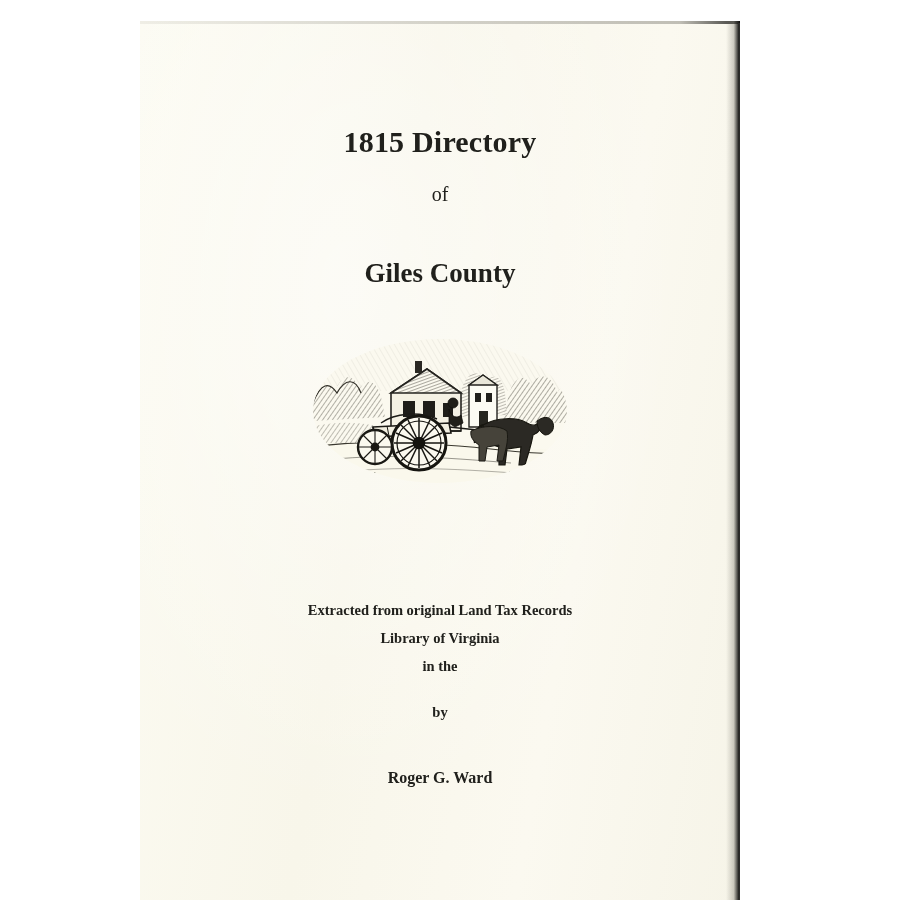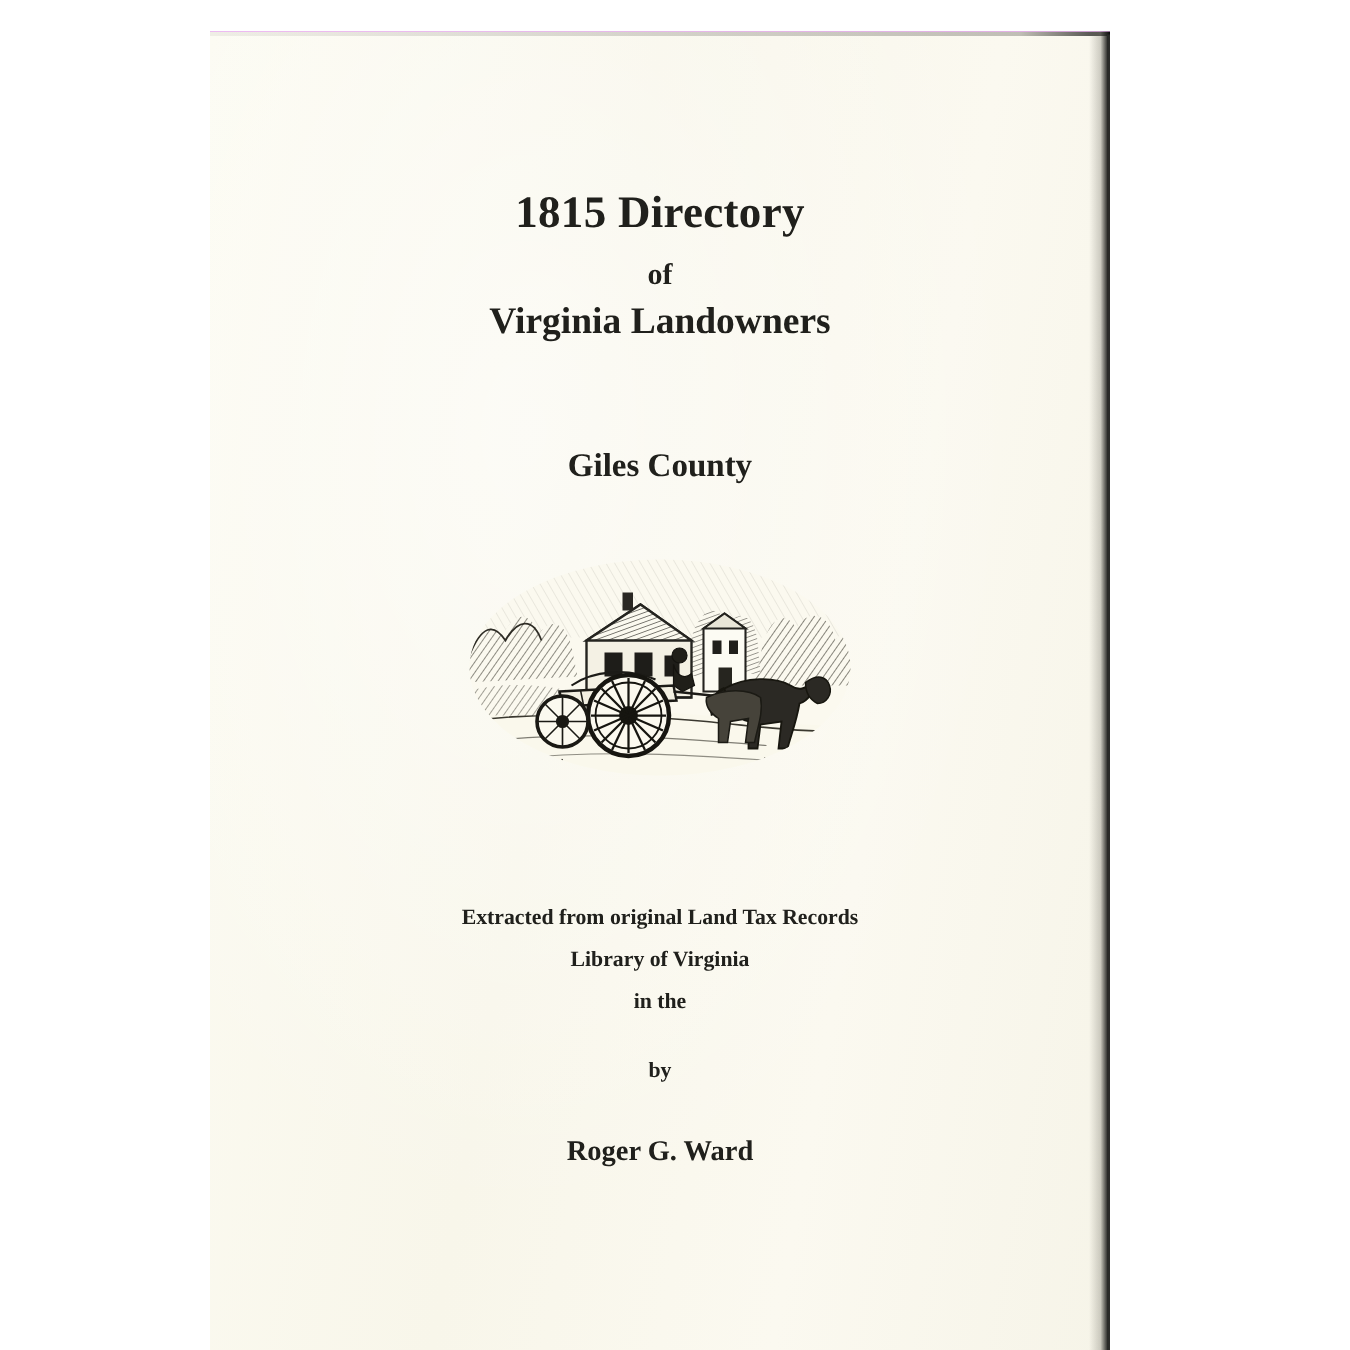--- a/index.html
+++ b/index.html
@@ -89,84 +89,83 @@
     color: #20201c;
   }
 
   .title-line1 {
     margin-top: 104px;
     font-size: 30px;
     font-weight: bold;
     letter-spacing: 0.2px;
   }
   .title-line2 {
-    margin-top: 13px;
+    margin-top: 24px;
     font-size: 20px;
-    font-weight: bold;
+    font-weight: normal;
   }
   .title-line3 {
     margin-top: 6px;
     font-size: 25px;
     font-weight: bold;
   }
   .county {
-    margin-top: 68px;
-    font-size: 22px;
+    margin-top: 52px;
+    font-size: 27px;
     font-weight: bold;
   }
 
   .illustration-wrap {
     margin-top: 42px;
     display: flex;
     justify-content: center;
   }
   .illustration {
     width: 258px;
     height: 160px;
     position: relative;
   }
 
   .credits {
-    margin-top: 80px;
+    margin-top: 112px;
   }
   .credit-line {
     font-size: 14.5px;
     font-weight: bold;
     line-height: 1.0;
   }
   .credit-line.sp1 { margin-top: 14px; }
   .credit-line.sp2 { margin-top: 13px; }
   .byline {
     margin-top: 30px;
     font-size: 14.5px;
     font-weight: bold;
   }
   .author {
-    margin-top: 34px;
-    font-size: 19px;
+    margin-top: 48px;
+    font-size: 16px;
     font-weight: bold;
   }
 </style>
 </head>
 <body>
 
 <div class="scan-area">
 
   <div class="book-cover">
 
     <div class="top-edge"></div>
     <div class="bottom-edge"></div>
 
     <div class="content">
 
       <div class="title-line1">1815 Directory</div>
 
       <div class="title-line2">of</div>
 
-      <div class="title-line3">Virginia Landowners</div>
 
       <div class="county">Giles County</div>
 
       <div class="illustration-wrap">
         <div class="illustration">
           <svg viewBox="0 0 258 160" width="258" height="160" aria-hidden="true">
             <defs>
               <clipPath id="ovalclip">
                 <ellipse cx="129" cy="80" rx="127" ry="72"></ellipse>
               </clipPath>

